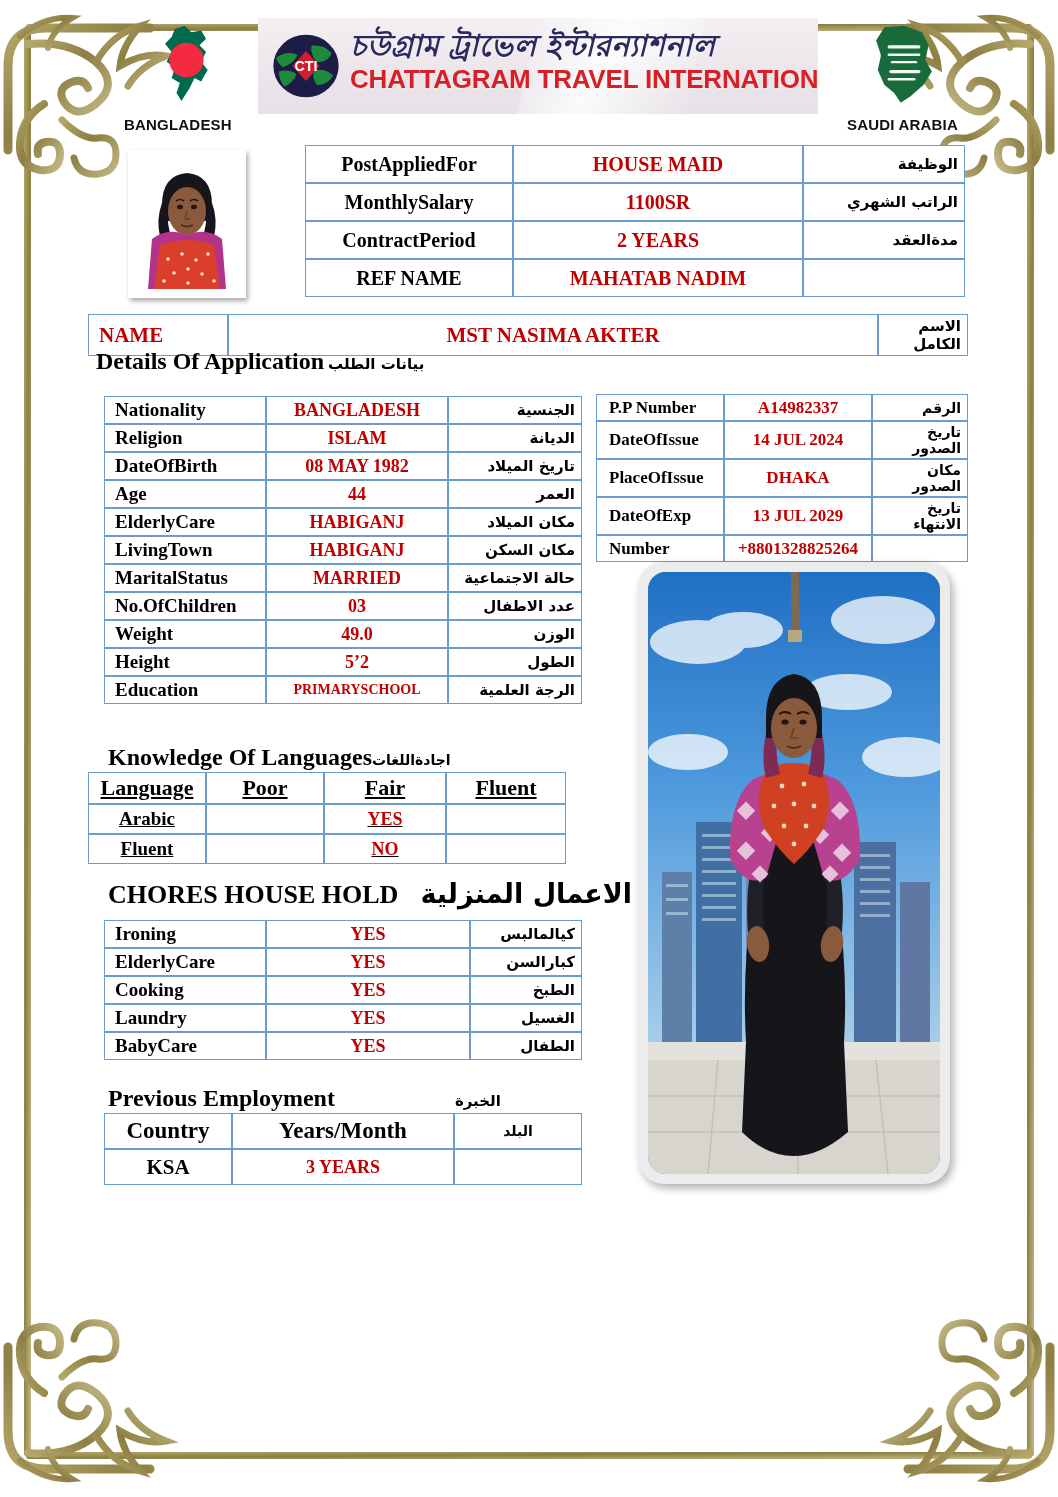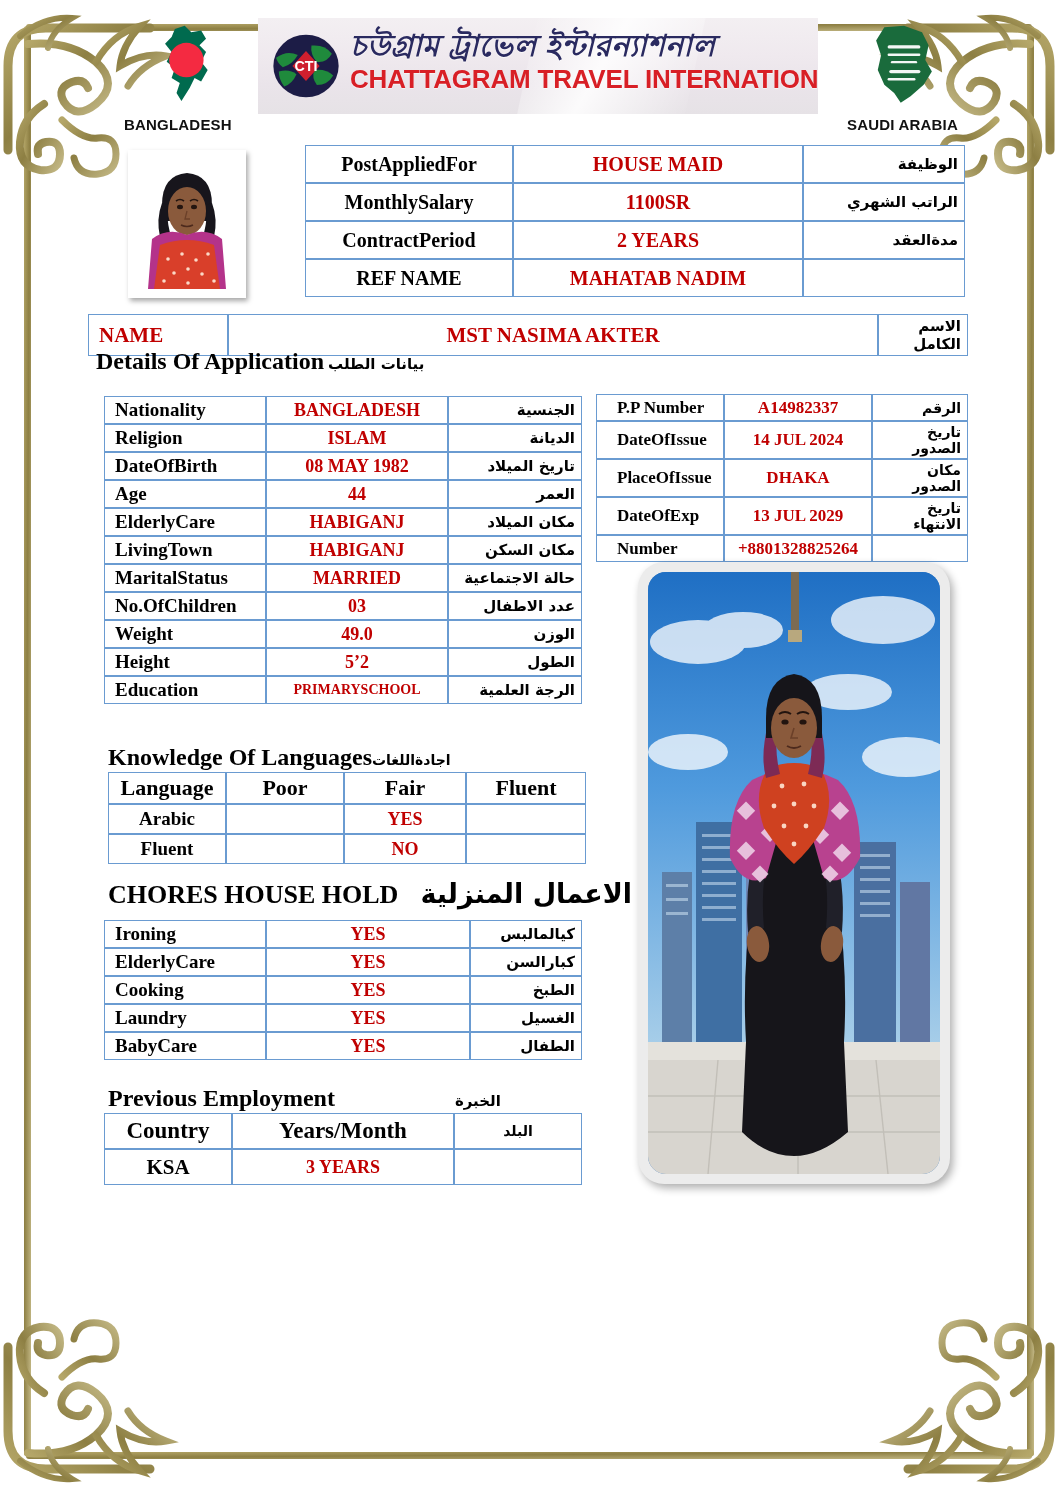--- a/index.html
+++ b/index.html
@@ -198,26 +198,26 @@
   
   .personal-table { position: absolute; left: 104px; top: 396px; width: 478px; }
   .personal-table td { height: 22px; }
   .personal-table .lbl { font-size: 19px; padding-left: 10px; }
   .personal-table .val { font-size: 18px; }
   .personal-table .small-val { font-size: 14px; }
 
   
   .passport-table { position: absolute; left: 596px; top: 394px; width: 372px; }
   .passport-table td { height: 21px; }
-  .passport-table .lbl { font-size: 17px; padding-left: 20px; }
+  .passport-table .lbl { font-size: 17px; padding-left: 12px; }
   .passport-table .val { font-size: 17px; }
   .passport-table .ar { font-size: 14px; }
 
   
-  .lang-table { position: absolute; left: 108px; top: 772px; width: 478px; }
+  .lang-table { position: absolute; left: 88px; top: 772px; width: 478px; text-decoration: underline; }
   .lang-table td { height: 24px; text-align: center; }
   .lang-table .hdr { font-family: "Liberation Serif", serif; font-weight: bold; font-size: 22px; color:#000; }
   .lang-table .rowlbl { font-family: "Liberation Serif", serif; font-weight: bold; font-size: 19px; color:#000; }
   .lang-table .val { font-size: 18px; }
 
   
   .chores-table { position: absolute; left: 104px; top: 920px; width: 478px; }
   .chores-table td { height: 22px; }
   .chores-table .lbl { font-size: 19px; padding-left: 10px; }
   .chores-table .val { font-size: 18px; }

